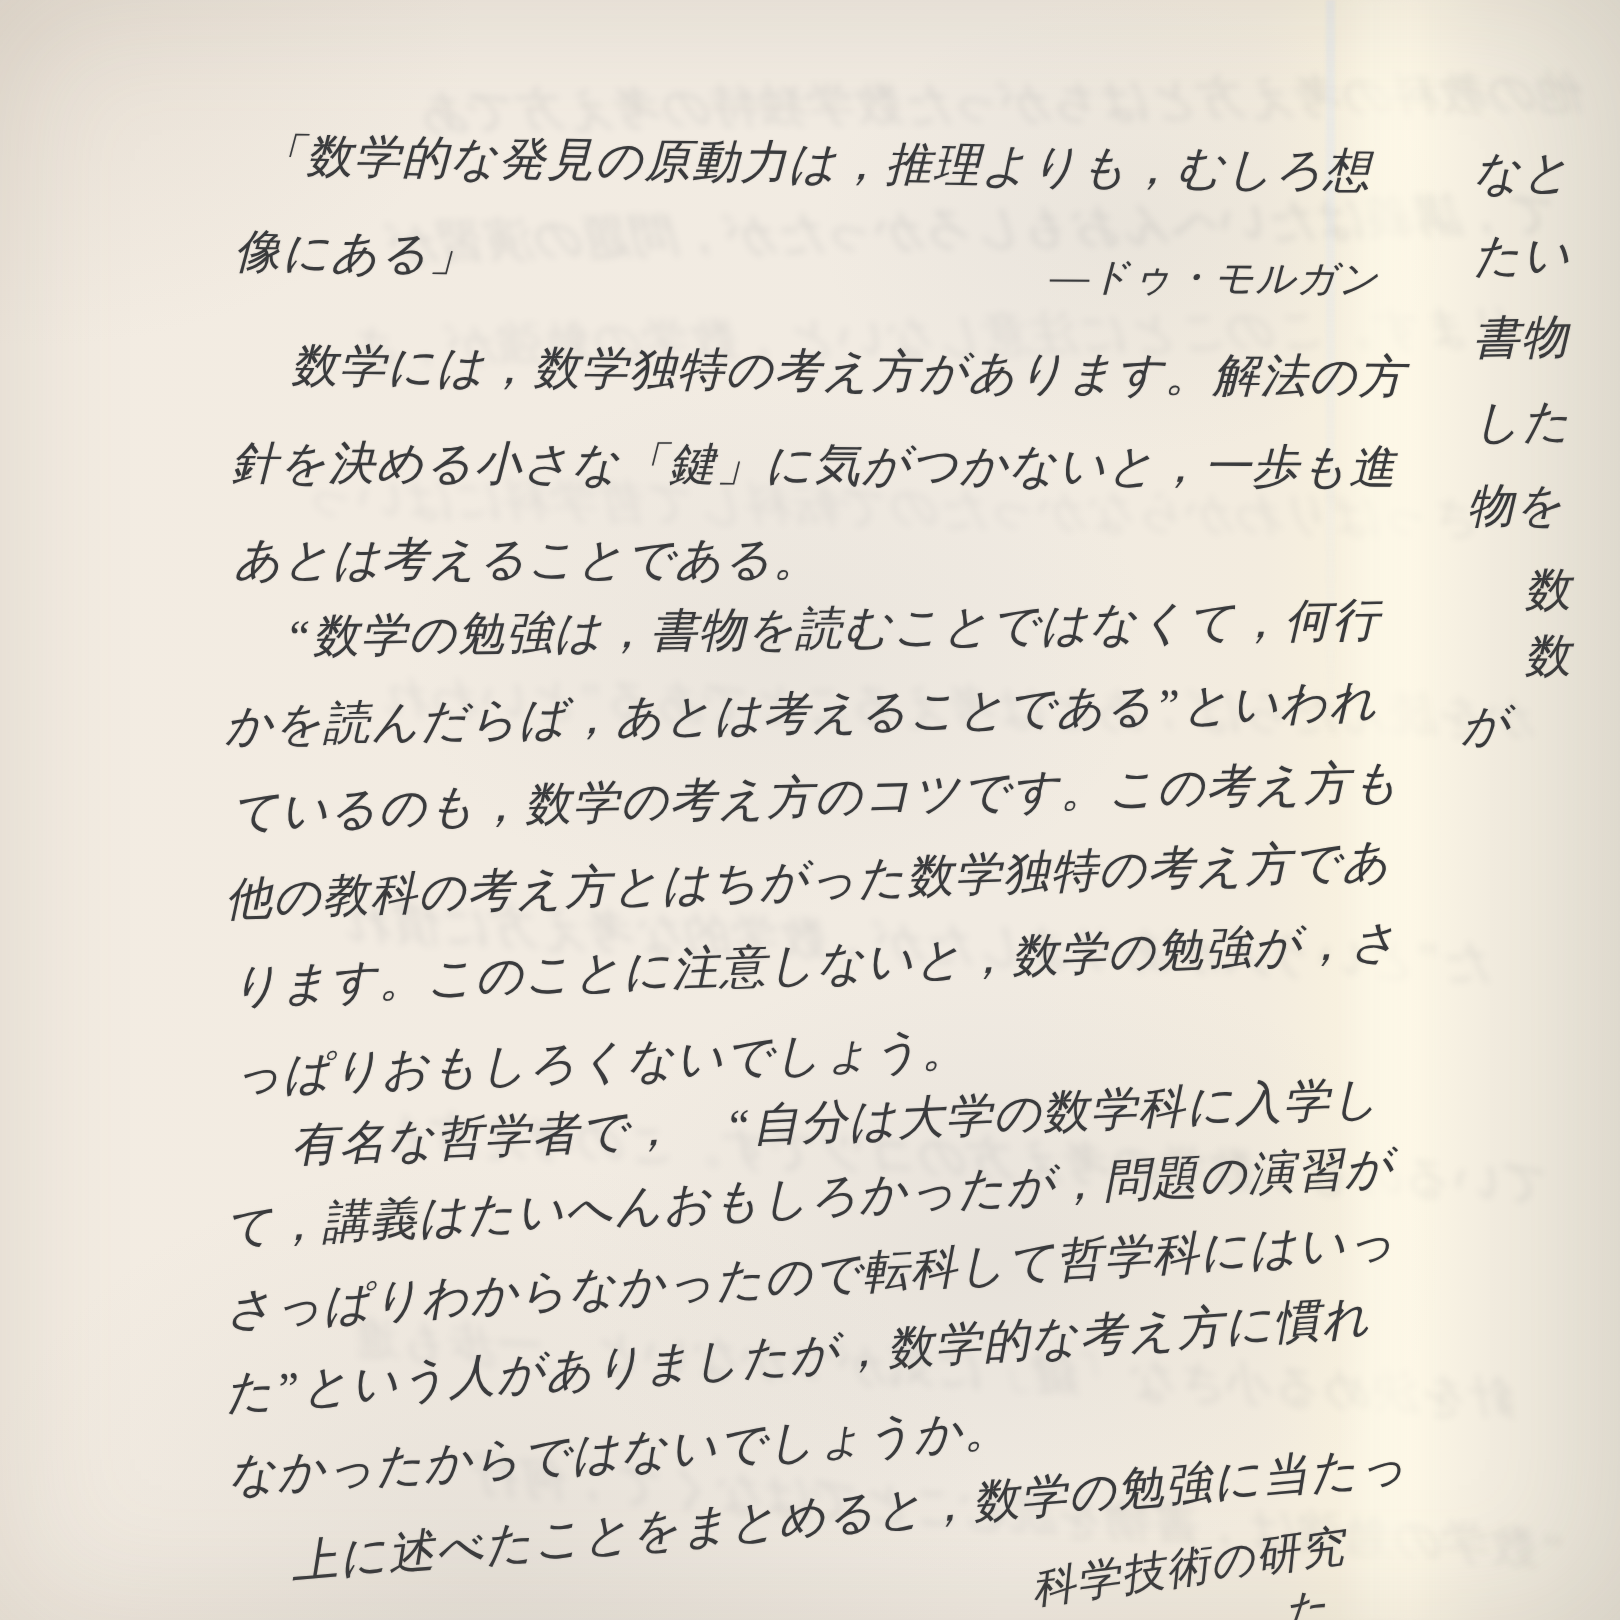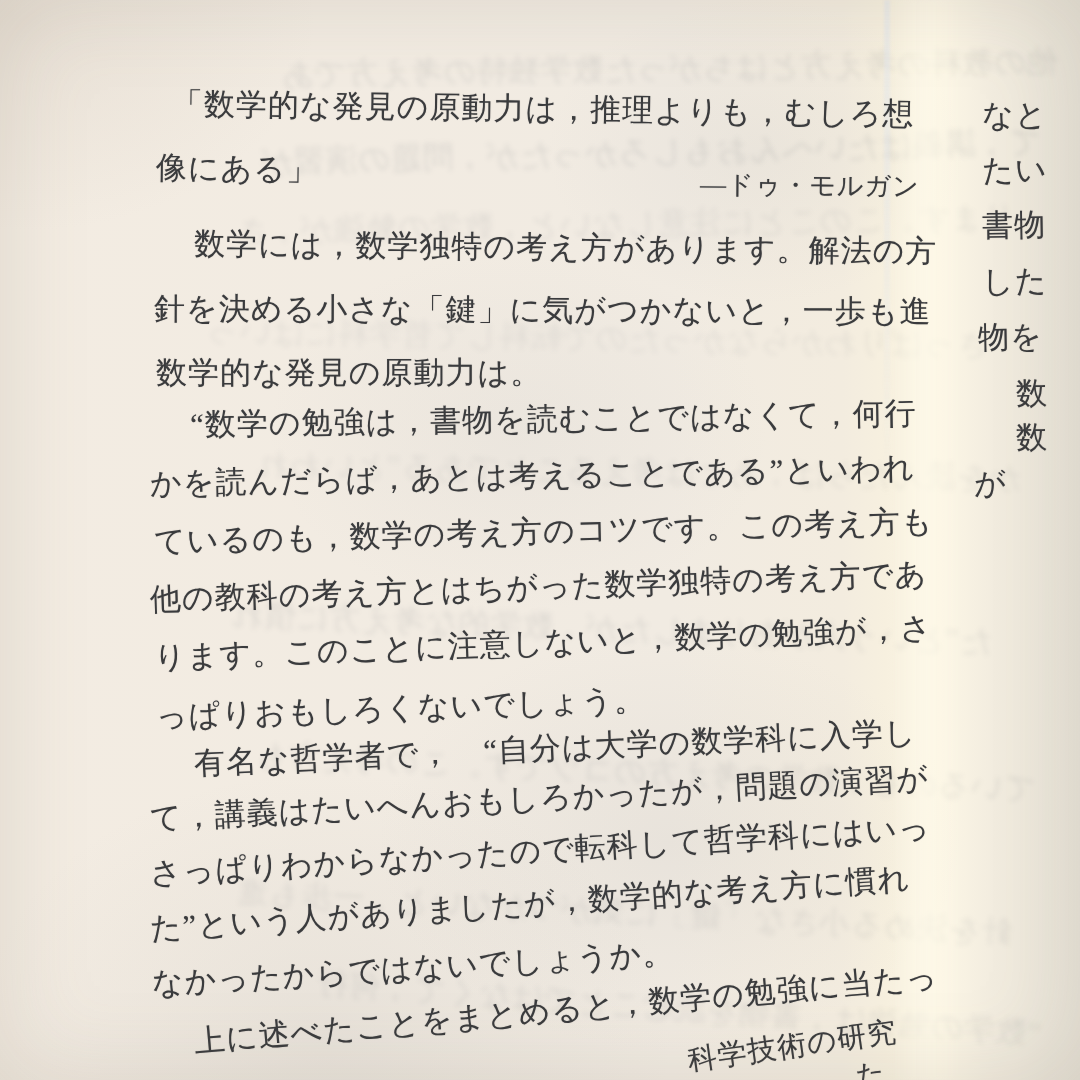--- a/index.html
+++ b/index.html
@@ -6,20 +6,21 @@
   #photo{
     position:relative;width:1080px;height:1080px;overflow:hidden;
     background:
       radial-gradient(420px 300px at 2% 2%, rgba(208,198,186,.30), rgba(208,198,186,0) 70%),
       radial-gradient(500px 380px at 30% 96%, rgba(170,168,166,.14), rgba(170,168,166,0) 70%),
       radial-gradient(420px 300px at 62% 78%, rgba(168,168,170,.12), rgba(168,168,170,0) 70%),
       radial-gradient(360px 260px at 48% 40%, rgba(176,178,182,.10), rgba(176,178,182,0) 70%),
       radial-gradient(300px 220px at 70% 14%, rgba(176,178,182,.12), rgba(176,178,182,0) 70%),
       linear-gradient(90deg,#f3ece2 0%,#f1ebe2 62%,#f3ecdf 78%,#f7f0df 82%,#fdf7e6 87%,#f2ecdf 92%,#ebe6da 97%,#e9e4d9 100%);
     font-family:"Liberation Serif","DejaVu Serif",serif;
+    font-style:italic;
   }
   .tl{
     position:absolute;white-space:nowrap;line-height:1;
     font-size:31px;color:#3a3b3d;letter-spacing:1px;
     text-shadow:0 0 1px rgba(60,60,62,.35);
     transform-origin:left center;
   }
   .ghost{
     position:absolute;white-space:nowrap;line-height:1;
     font-size:31px;color:#70757b;letter-spacing:1px;
@@ -61,21 +62,21 @@
   <div class="gutter-sliver"></div>
   <div class="edge-glow"></div>
 
   <div>
     <div class="tl" style="left:172px;top:88px;transform:rotate(0.8deg);">「数学的な発見の原動力は，推理よりも，むしろ想</div>
     <div class="tl" style="left:156px;top:152px;transform:rotate(0.8deg);">像にある」</div>
     <div class="tl" style="left:700px;top:172px;font-size:26px;transform:rotate(0.5deg);">―ドゥ・モルガン</div>
 
     <div class="tl" style="left:194px;top:228px;transform:rotate(0.6deg);">数学には，数学独特の考え方があります。解法の方</div>
     <div class="tl" style="left:154px;top:293px;transform:rotate(0.2deg);">針を決める小さな「鍵」に気がつかないと，一歩も進</div>
-    <div class="tl" style="left:156px;top:357px;">数学的な発見の原動力は。</div>
+    <div class="tl" style="left:156px;top:357px;">あとは考えることである。</div>
 
     <div class="tl" style="left:190px;top:409px;transform:rotate(-0.9deg);">“数学の勉強は，書物を読むことではなくて，何行</div>
     <div class="tl" style="left:150px;top:468px;transform:rotate(-1.2deg);">かを読んだらば，あとは考えることである”といわれ</div>
     <div class="tl" style="left:154px;top:526px;transform:rotate(-1.5deg);">ているのも，数学の考え方のコツです。この考え方も</div>
     <div class="tl" style="left:150px;top:584px;transform:rotate(-1.9deg);">他の教科の考え方とはちがった数学独特の考え方であ</div>
     <div class="tl" style="left:154px;top:642px;transform:rotate(-2.2deg);">ります。このことに注意しないと，数学の勉強が，さ</div>
     <div class="tl" style="left:156px;top:701px;transform:rotate(-2deg);">っぱりおもしろくないでしょう。</div>
 
     <div class="tl" style="left:194px;top:748px;transform:rotate(-2.5deg);">有名な哲学者で，　“自分は大学の数学科に入学し</div>
     <div class="tl" style="left:150px;top:803px;transform:rotate(-3deg);">て，講義はたいへんおもしろかったが，問題の演習が</div>

